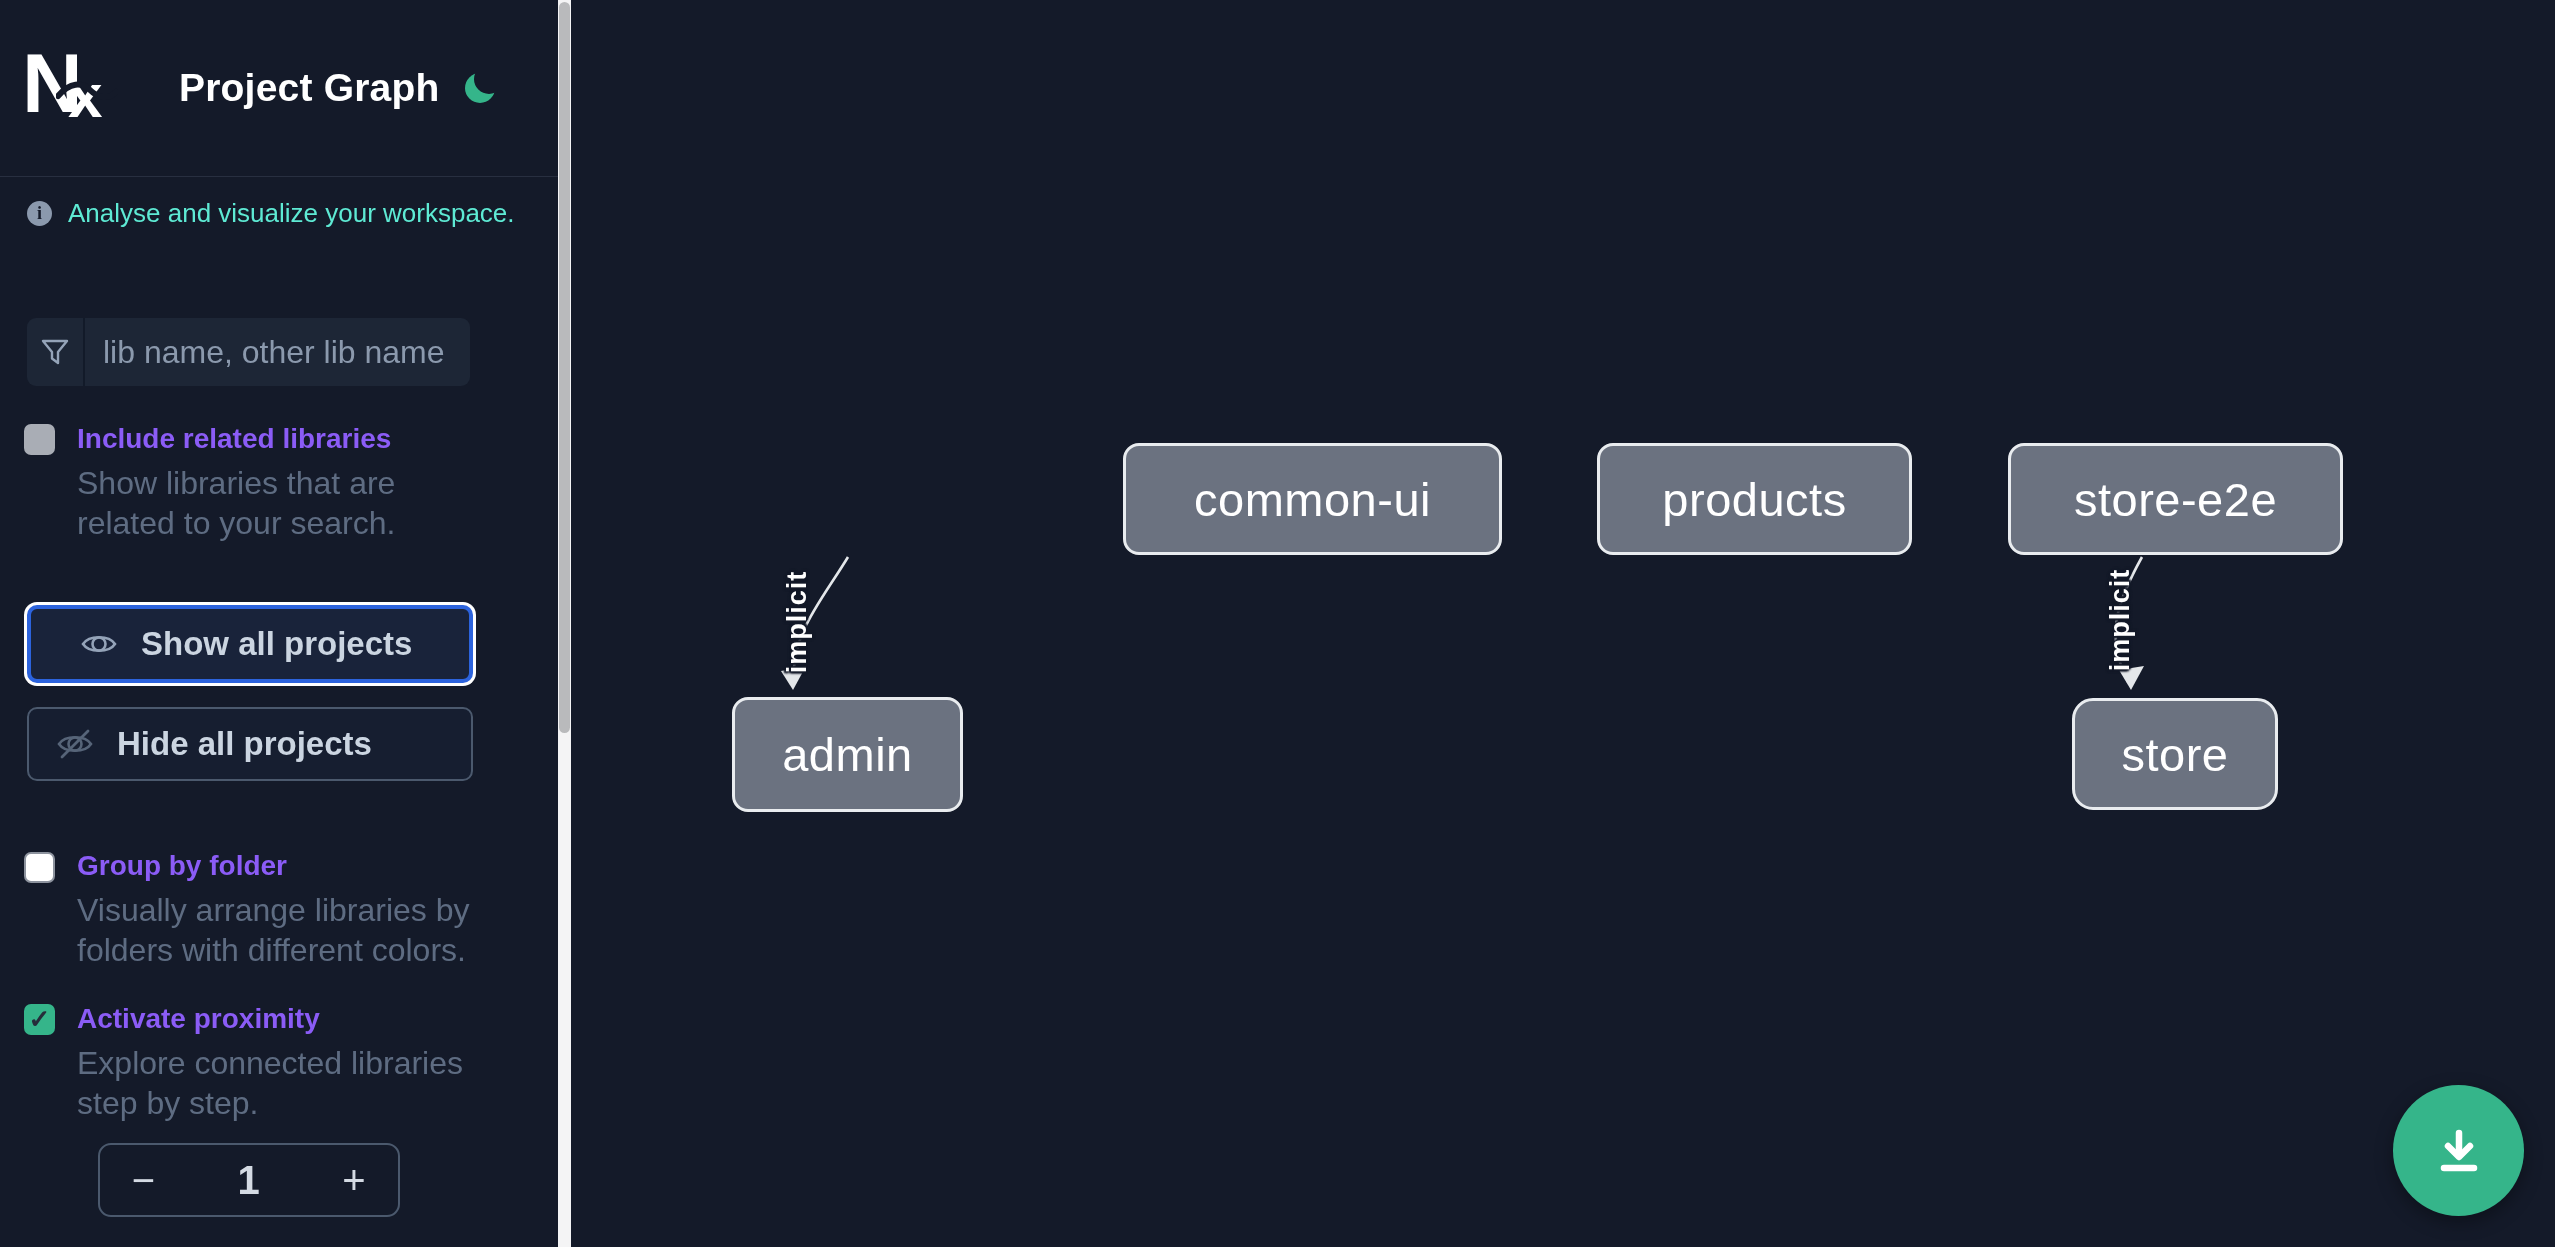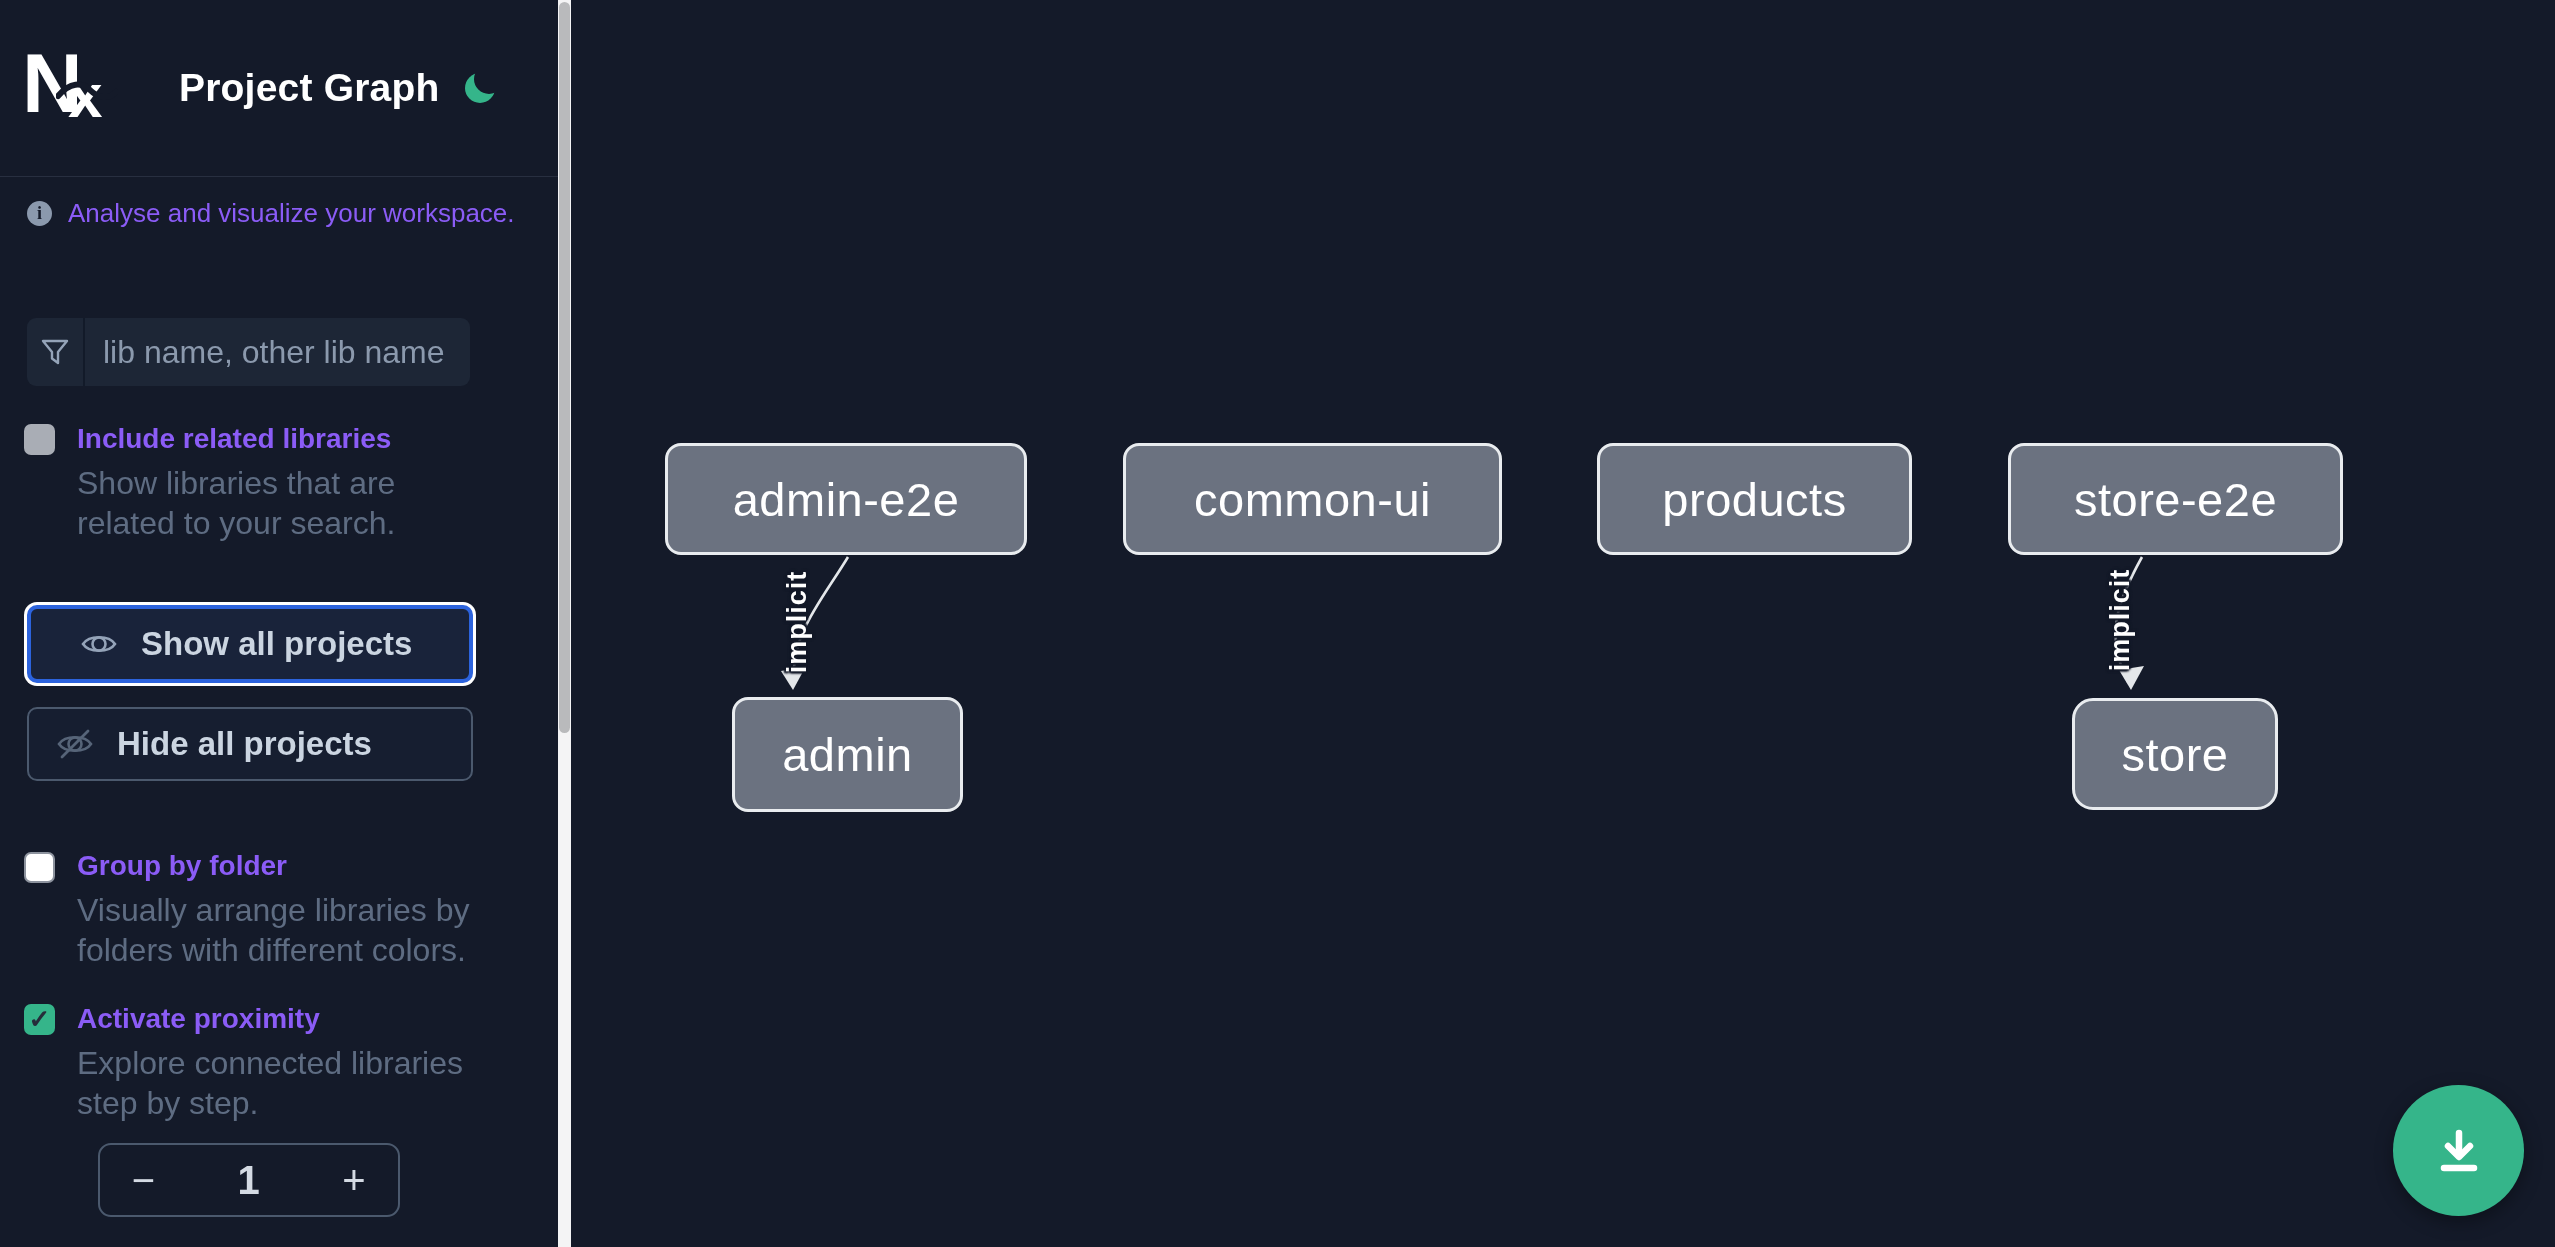--- a/index.html
+++ b/index.html
@@ -19,21 +19,21 @@
   .logo svg { position:absolute; left:34px; top:26px; }
   .page-title { position:absolute; left:179px; top:66px; font-size:39px; font-weight:600; color:#ffffff; letter-spacing:0.2px; }
   .moon { position:absolute; left:466px; top:64px; width:40px; height:40px; cursor:pointer; }
   .moon-shape { position:absolute; left:8px; top:0px; width:30px; height:30px; border-radius:50%;
                 box-shadow:-9px 9px 0 0 #35b58a; }
 
   .tagline-row { position:absolute; left:27px; top:198px; width:500px; display:flex; align-items:center; gap:16px; }
   .info-icon { width:25px; height:25px; border-radius:50%; background:#8b99ad; color:#141a29;
                font-size:18px; font-weight:800; display:flex; align-items:center; justify-content:center;
                font-family:"Liberation Serif", serif; flex:0 0 auto; }
-  .tagline { color:#8b5cf6; font-size:26px; }
+  .tagline { color:#5eead4; font-size:26px; }
 
   .search { position:absolute; left:27px; top:318px; width:443px; height:68px; background:#1d2636;
             border-radius:9px; display:flex; align-items:stretch; overflow:hidden; }
   .search .icon-cell { width:58px; display:flex; align-items:center; justify-content:center;
                        border-right:2px solid #121a29; flex:0 0 auto; }
   .search input { flex:1; background:transparent; border:none; outline:none; color:#cbd5e1;
                   font-size:32px; padding:0 18px; font-family:"Liberation Sans", sans-serif; }
   .search input::placeholder { color:#8b99ad; opacity:1; }
 
   .opt { position:absolute; left:24px; width:500px; }
@@ -172,21 +172,20 @@
     <svg class="edges-svg" viewBox="0 0 2555 1247">
       <path d="M 848 557 C 822 600, 790 635, 794 682" fill="none" stroke="#e4e7ea" stroke-width="2.6"></path>
       <polygon points="793,690 806,666 781,671" fill="#e4e7ea"></polygon>
       <path d="M 2142 557 C 2118 600, 2104 635, 2128 682" fill="none" stroke="#e4e7ea" stroke-width="2.6"></path>
       <polygon points="2131,690 2144,666 2119,670" fill="#e4e7ea"></polygon>
     </svg>
 
     <div class="edge-label" style="left:226px; top:622px;">implicit</div>
     <div class="edge-label" style="left:1549px; top:620px;">implicit</div>
 
-    <div class="gnode" style="left:94px;  top:443px; width:362px; height:112px;">admin-e2e</div>
     <div class="gnode" style="left:552px; top:443px; width:379px; height:112px;">common-ui</div>
     <div class="gnode" style="left:1026px; top:443px; width:315px; height:112px;">products</div>
     <div class="gnode" style="left:1437px; top:443px; width:335px; height:112px;">store-e2e</div>
     <div class="gnode" style="left:161px; top:697px; width:231px; height:115px;">admin</div>
     <div class="gnode" style="left:1501px; top:698px; width:206px; height:112px;border-radius:21px;">store</div>
 
     <button class="fab">
       <svg width="60" height="60" viewBox="0 0 60 60">
         <line x1="30" y1="12" x2="30" y2="34" stroke="#ffffff" stroke-width="6.5" stroke-linecap="round"></line>
         <polyline points="19,25 30,36 41,25" fill="none" stroke="#ffffff" stroke-width="6.5" stroke-linecap="round" stroke-linejoin="round"></polyline>

